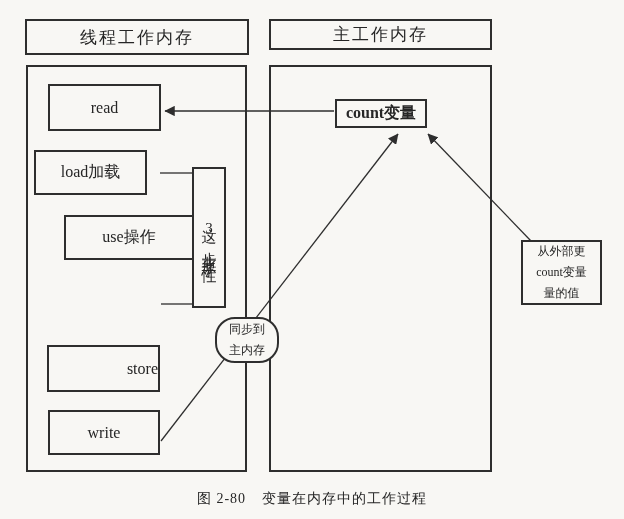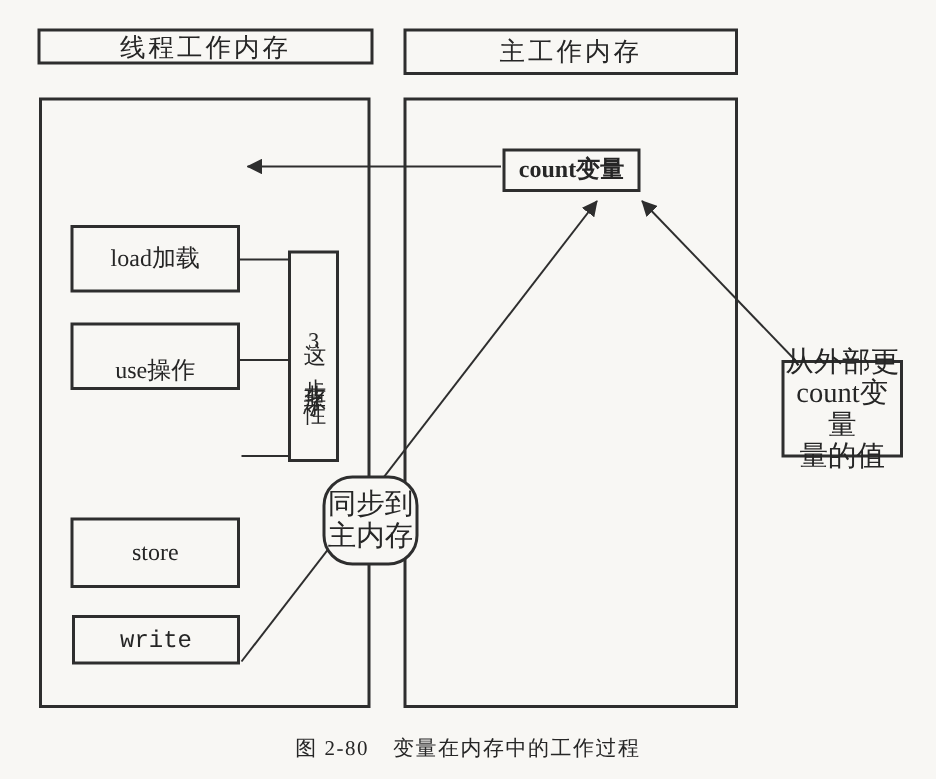--- a/index.html
+++ b/index.html
@@ -42,21 +42,21 @@
     font-size:16px;
   }
   .note-vertical{
     writing-mode:vertical-rl;
     text-orientation:upright;
     font-size:15px;
     letter-spacing:4px;
     line-height:30px;
   }
   .note-small{
-    font-size:19px;
+    font-size:12px;
     line-height:21px;
     align-items:center;
   }
   #lines{
     position:absolute;left:0;top:0;width:624px;height:519px;
     z-index:2;
   }
   #lines line{
     stroke:#2e2e2e;
     stroke-width:1.3;
@@ -69,21 +69,21 @@
     z-index:3;
     letter-spacing:1px;
   }
   .caption .fig-no{margin-right:16px;}
 </style>
 </head>
 <body>
 
 <div class="stage">
 
-  <div class="box header-box" style="left:25px;top:19px;width:224px;height:24px;">
+  <div class="box header-box" style="left:25px;top:19px;width:224px;height:36px;">
     <span>线程工作内存</span>
   </div>
   <div class="box header-box" style="left:269px;top:19px;width:223px;height:31px;">
     <span>主工作内存</span>
   </div>
 
   <div class="container-box" style="left:26px;top:65px;width:221px;height:407px;"></div>
   <div class="container-box" style="left:269px;top:65px;width:223px;height:407px;"></div>
 
   <svg id="lines" viewBox="0 0 624 519" xmlns="http://www.w3.org/2000/svg">
@@ -93,38 +93,41 @@
       </marker>
     </defs>
     <line x1="334" y1="111" x2="165" y2="111" marker-end="url(#arrow)"></line>
     <line x1="161" y1="441" x2="398" y2="134" marker-end="url(#arrow)"></line>
     <line x1="531" y1="241" x2="428" y2="134" marker-end="url(#arrow)"></line>
     <line x1="160" y1="173" x2="192" y2="173"></line>
     <line x1="160" y1="240" x2="192" y2="240"></line>
     <line x1="161" y1="304" x2="192" y2="304"></line>
   </svg>
 
-  <div class="box step-box" style="left:47px;top:150px;width:113px;height:45px;">
+  <div class="box step-box" style="left:48px;top:84px;width:113px;height:47px;">
+    <span>read</span>
+  </div>
+  <div class="box step-box" style="left:34px;top:150px;width:113px;height:45px;">
     <span>load加载</span>
   </div>
-  <div class="box step-box" style="left:47px;top:215px;width:113px;height:45px;align-items:flex-end;">
+  <div class="box step-box" style="left:64px;top:215px;width:130px;height:45px;">
     <span>use操作</span>
   </div>
-  <div class="box step-box" style="left:47px;top:345px;width:113px;height:47px;">
+  <div class="box step-box" style="left:47px;top:345px;width:113px;height:47px;justify-content:flex-end;">
     <span>store</span>
   </div>
-  <div class="box step-box" style="left:48px;top:410px;width:112px;height:33px;font-family:Liberation Mono, monospace;">
+  <div class="box step-box" style="left:48px;top:410px;width:112px;height:45px;">
     <span>write</span>
   </div>
 
   <div class="box note-vertical" style="left:192px;top:167px;width:34px;height:141px;">
     <span>这3步非原子性</span>
   </div>
 
-  <div class="box note-small" style="left:215px;top:317px;width:64px;height:60px;border-radius:20px;">
+  <div class="box note-small" style="left:215px;top:317px;width:64px;height:46px;border-radius:20px;">
     <span>
       <span>同步到</span><br>
       <span>主内存</span>
     </span>
   </div>
 
   <div class="box step-box" style="left:335px;top:99px;width:92px;height:29px;font-weight:bold;">
     <span>count变量</span>
   </div>
 

